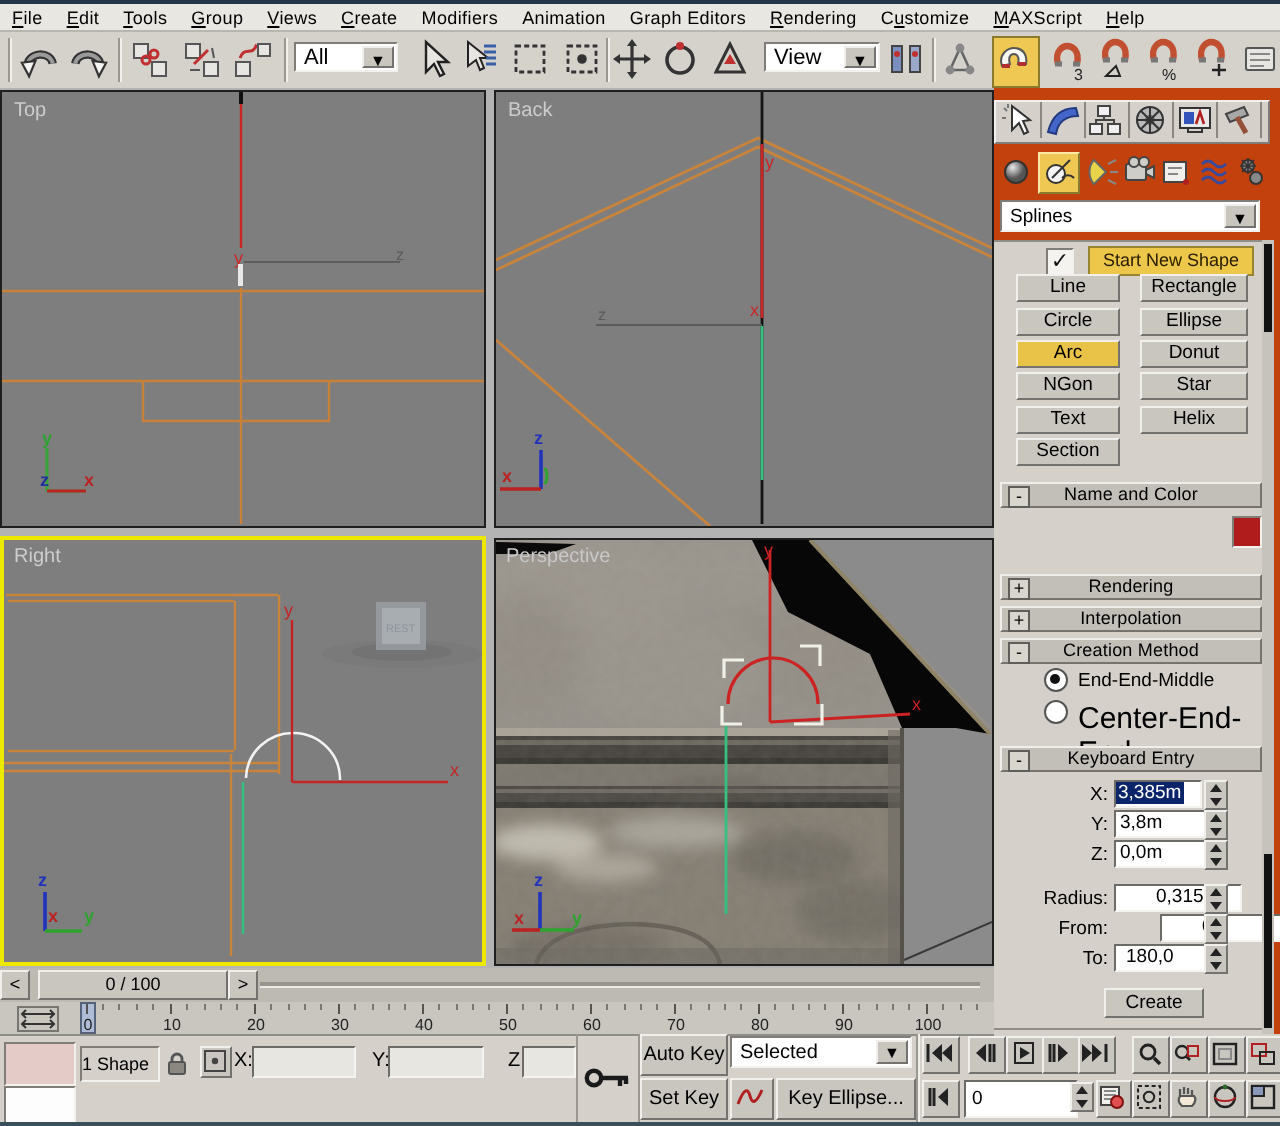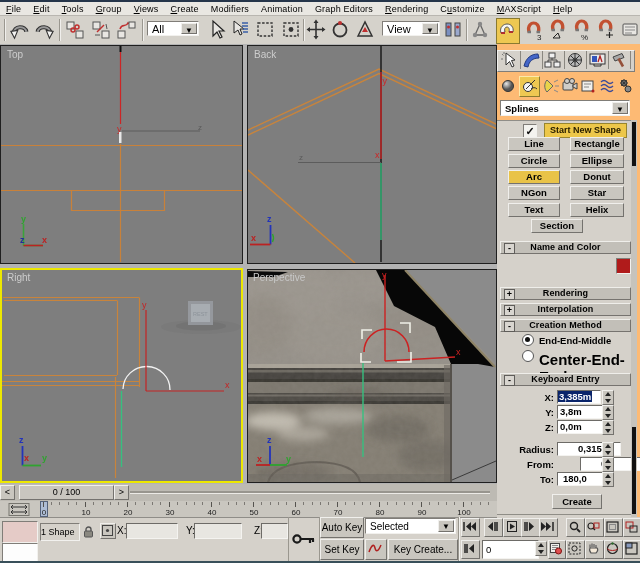--- a/index.html
+++ b/index.html
@@ -320,21 +320,21 @@
         <path d="M8 195 H22" stroke="#bb2222" stroke-width="1.8"></path>
         <path d="M22 195 H39" stroke="#2fa32f" stroke-width="1.8"></path>
         <text x="19" y="173" font-size="9" fill="#2233bb" font-family="Liberation Sans" font-weight="bold">z</text>
         <text x="9" y="192" font-size="9" fill="#bb2222" font-family="Liberation Sans" font-weight="bold">x</text>
         <text x="38" y="192" font-size="9" fill="#2fa32f" font-family="Liberation Sans" font-weight="bold">y</text>
         <text x="5" y="11" font-size="10" fill="#c8c8c8" font-family="Liberation Sans">Perspective</text>
       </svg>
     </div>
   </div>
 
-  <div id="cmdpanel" class="abs" style="left:497px;top:44px;width:143px;height:473px;background:#fdba74;font-weight:bold;">
+  <div id="cmdpanel" class="abs" style="left:497px;top:44px;width:143px;height:473px;background:#c2410c;">
 
     <div class="abs raised" style="left:0;top:6px;width:136px;height:20px;background:#d5d1ca;"></div>
     <svg class="abs" style="left:1px;top:7px;" width="135" height="18" viewBox="0 0 135 18">
       <g stroke="#8a8780">
           <path d="M22.5 0 V18 M44.5 0 V18 M66.5 0 V18 M88.5 0 V18 M110.5 0 V18 M132.5 0 V18"></path>
         </g>
 
       <path d="M8 2 L8 14 L11.5 10.5 L14 16 L16 15 L13.5 9.5 L17 9 Z" fill="#fcfcfc" stroke="#333" stroke-width="1"></path>
       <path d="M4 3 l1.5 1.5 M3 8 l2 0 M6 1 l0 2" stroke="#777"></path>
 
@@ -402,21 +402,21 @@
     <div class="btn" style="left:11px;top:93px;width:50px;height:12px;">Line</div>
     <div class="btn" style="left:73px;top:93px;width:52px;height:12px;">Rectangle</div>
     <div class="btn" style="left:11px;top:110px;width:50px;height:12px;">Circle</div>
     <div class="btn" style="left:73px;top:110px;width:52px;height:12px;">Ellipse</div>
     <div class="btn" style="left:11px;top:126px;width:50px;height:12px;background:#e9c348;">Arc</div>
     <div class="btn" style="left:73px;top:126px;width:52px;height:12px;">Donut</div>
     <div class="btn" style="left:11px;top:142px;width:50px;height:12px;">NGon</div>
     <div class="btn" style="left:73px;top:142px;width:52px;height:12px;">Star</div>
     <div class="btn" style="left:11px;top:159px;width:50px;height:12px;">Text</div>
     <div class="btn" style="left:73px;top:159px;width:52px;height:12px;">Helix</div>
-    <div class="btn" style="left:11px;top:175px;width:50px;height:12px;margin-left:23px;">Section</div>
+    <div class="btn" style="left:11px;top:175px;width:50px;height:12px;">Section</div>
 
     <div class="rollhead" style="left:3px;top:197px;">Name and Color<div class="pmbox">-</div></div>
     <div class="abs sunken" style="left:119px;top:214px;width:13px;height:14px;background:#b01b1b;"></div>
 
     <div class="rollhead" style="left:3px;top:243px;">Rendering<div class="pmbox">+</div></div>
     <div class="rollhead" style="left:3px;top:259px;">Interpolation<div class="pmbox">+</div></div>
 
     <div class="rollhead" style="left:3px;top:275px;">Creation Method<div class="pmbox">-</div></div>
     <div class="abs" style="left:25px;top:290px;width:10px;height:10px;border-radius:50%;background:#fff;border:1px solid #555;"></div>
     <div class="abs" style="left:28px;top:293px;width:5px;height:5px;border-radius:50%;background:#111;"></div>
@@ -516,21 +516,21 @@
         <path d="M8.6 7 H22 M18 7 V11 M21 7 V10" stroke="#1a1a1a" stroke-width="2.2"></path>
       </svg>
 
     <div class="abs btn" style="left:320px;top:33px;width:42px;height:19px;line-height:19px;font-size:10px;">Auto Key</div>
     <div class="abs btn" style="left:320px;top:55px;width:42px;height:19px;line-height:19px;font-size:10px;">Set Key</div>
     <div class="combo" style="left:365px;top:34px;width:91px;height:16px;line-height:15px;padding-left:4px;box-sizing:border-box;font-size:10px;">Selected<div class="arr" style="line-height:12px;">▼</div></div>
     <div class="abs btn" style="left:365px;top:55px;width:20px;height:19px;"></div>
     <svg class="abs" style="left:368px;top:59px;" width="14" height="11" viewBox="0 0 14 11">
         <path d="M1 9 C4 1,6 1,7 5 C8 9,10 9,13 2" fill="none" stroke="#b02020" stroke-width="1.5"></path>
       </svg>
-    <div class="abs btn" style="left:388px;top:55px;width:68px;height:19px;line-height:19px;font-size:10px;">Key Create...</div>
+    <div class="abs btn" style="left:388px;top:55px;width:68px;height:19px;line-height:19px;font-size:10px;">Key Ellipse...</div>
     <div class="abs" style="left:458px;top:33px;width:1px;height:46px;background:#9a978f;box-shadow:1px 0 0 #f0efec;"></div>
 
     <div class="abs btn" style="left:461px;top:34px;width:17px;height:17px;"></div>
     <svg class="abs" style="left:463px;top:38px;" width="13" height="9" viewBox="0 0 13 9">
         <path d="M1 0 V9" stroke="#222" stroke-width="1.5"></path>
         <path d="M8 0 L3 4.5 L8 9 Z M13 0 L8 4.5 L13 9 Z" fill="#222"></path>
       </svg>
     <div class="abs btn" style="left:484px;top:34px;width:17px;height:17px;"></div>
     <svg class="abs" style="left:487px;top:38px;" width="11" height="9" viewBox="0 0 11 9">
         <path d="M6 0 L1 4.5 L6 9 Z" fill="#222"></path>

